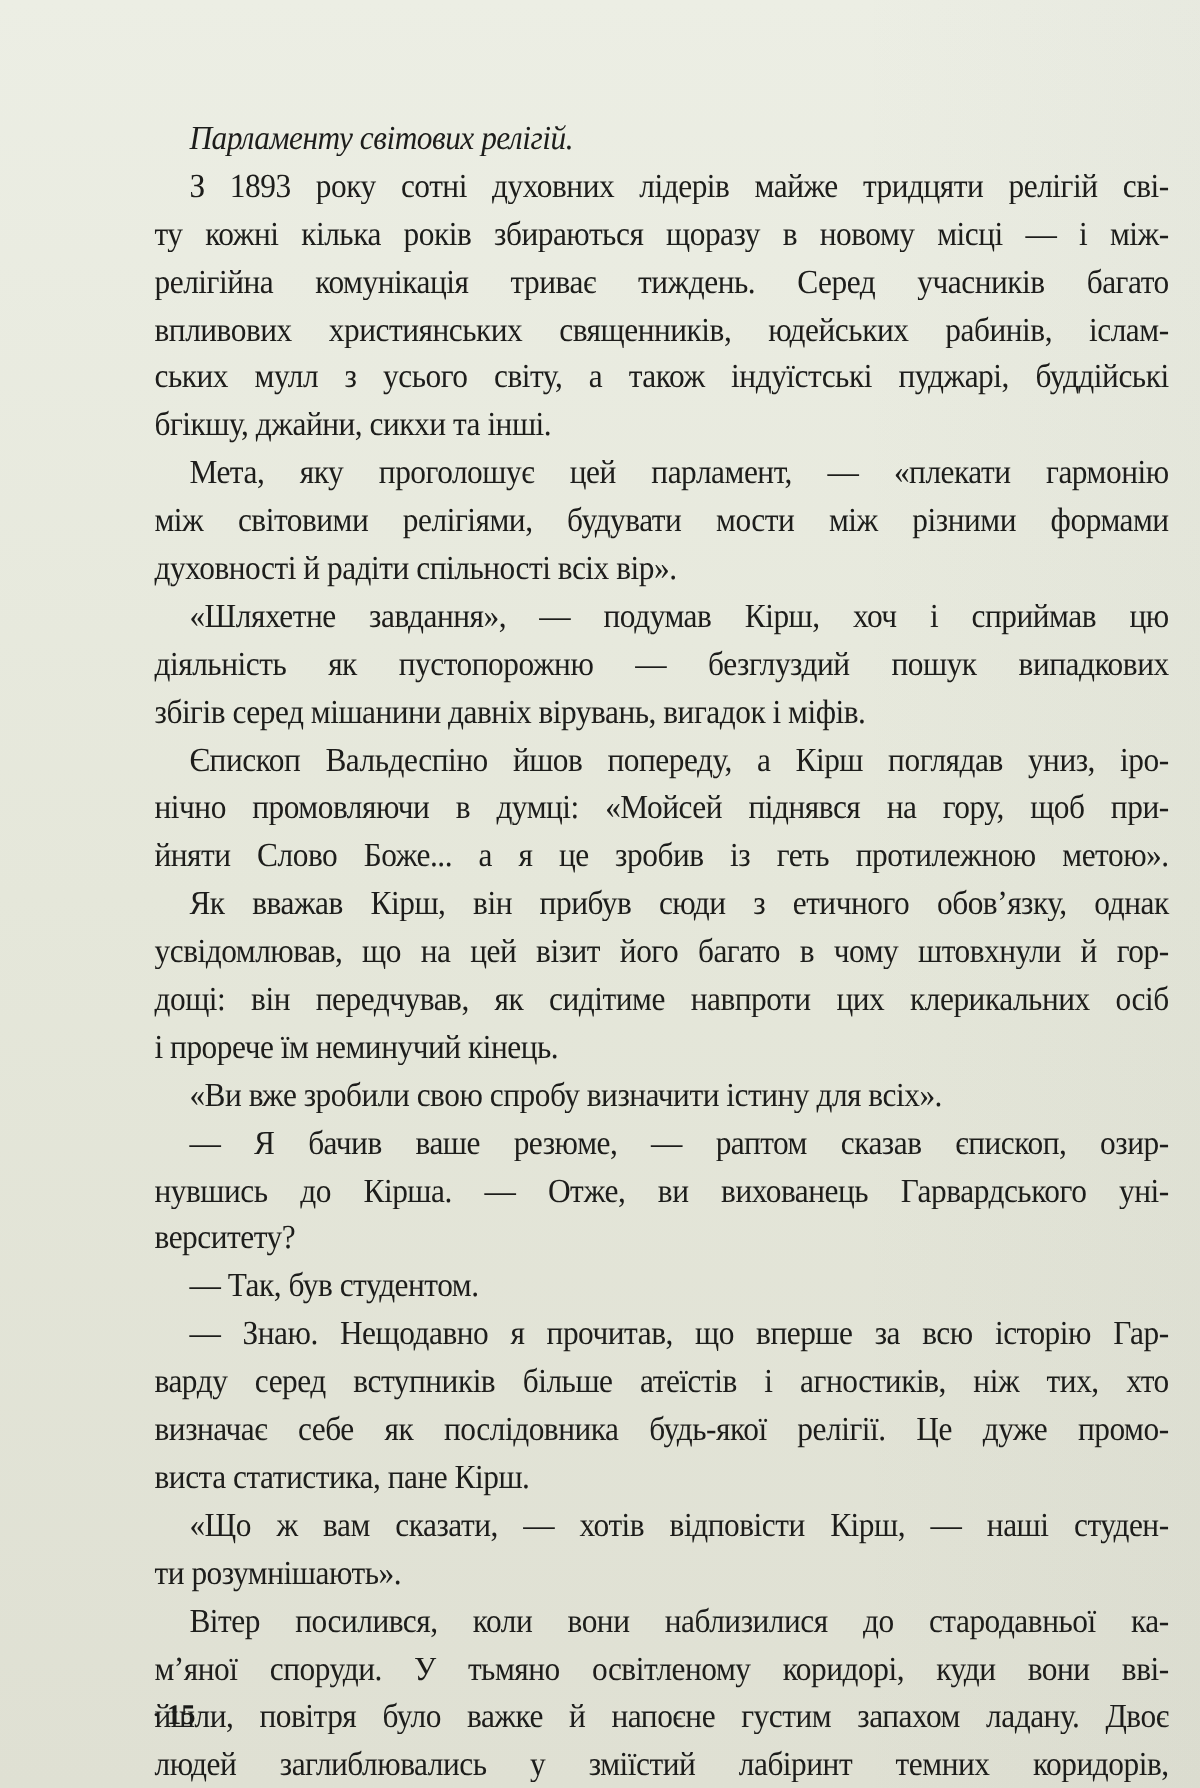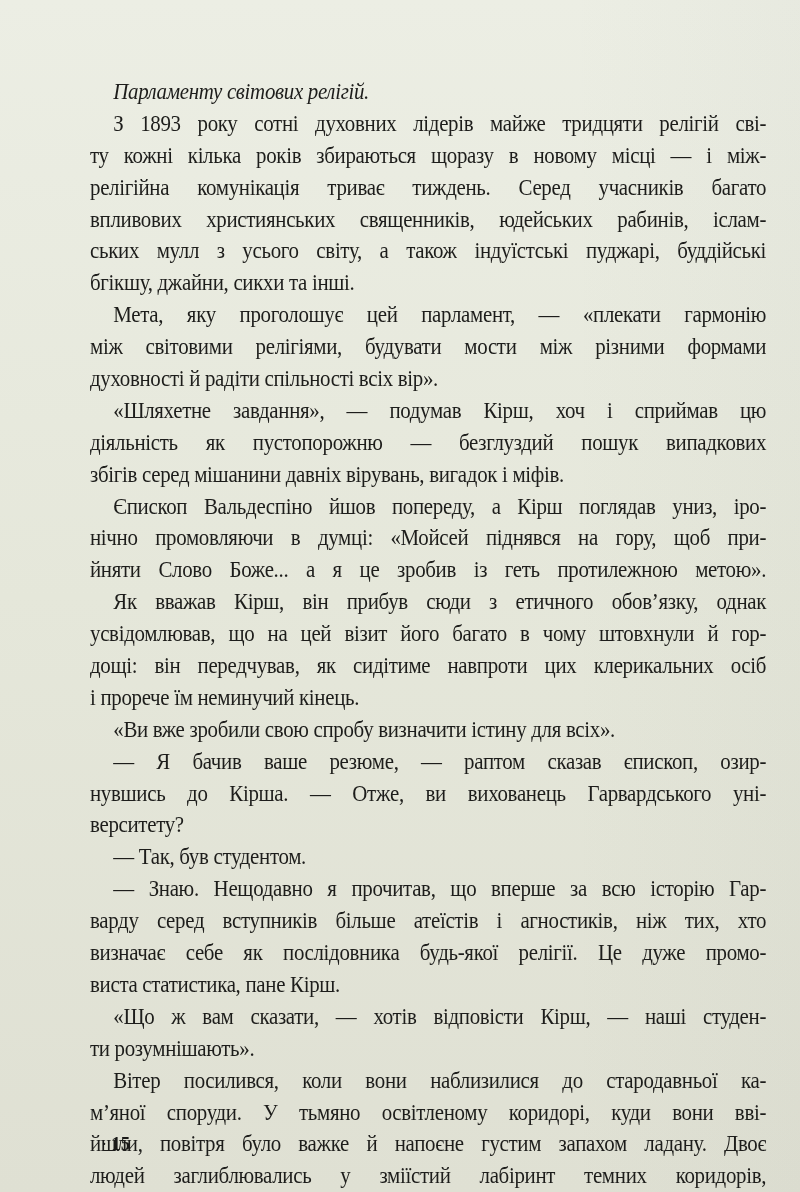--- a/index.html
+++ b/index.html
@@ -5,21 +5,21 @@
     html, body { margin: 0; padding: 0; }
     body {
       width: 800px; height: 1192px; overflow: hidden;
       background: #e6e8dc;
       background-image: linear-gradient(180deg, #eceee4 0%, #e5e7da 50%, #dfe0d3 100%);
       position: relative;
       font-family: "Liberation Serif", "DejaVu Serif", serif;
       color: #1d1d1b;
     }
     .page {
-      position: absolute; left: 90px; top: 76px; width: 676px; font-family: Liberation Serif, serif;
+      position: absolute; left: 103px; top: 76px; width: 676px; font-family: Liberation Serif, serif;
     }
     .line {
       display: block;
       font-size: 22.5px;
       line-height: 31.9px;
       height: 31.9px;
       white-space: nowrap;
       text-align: justify;
       text-align-last: justify;
       letter-spacing: -0.35px;

